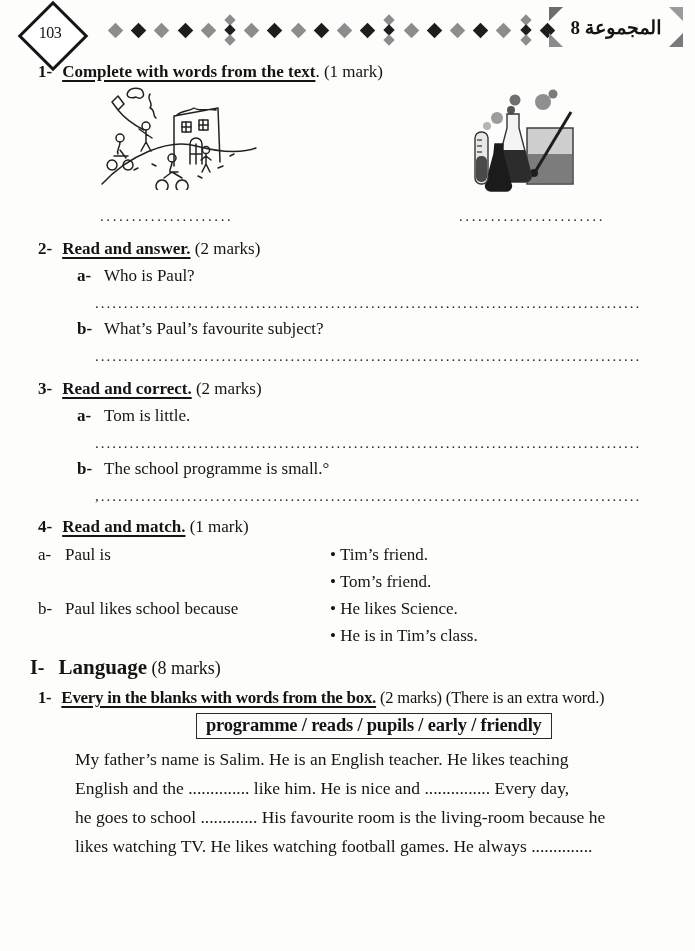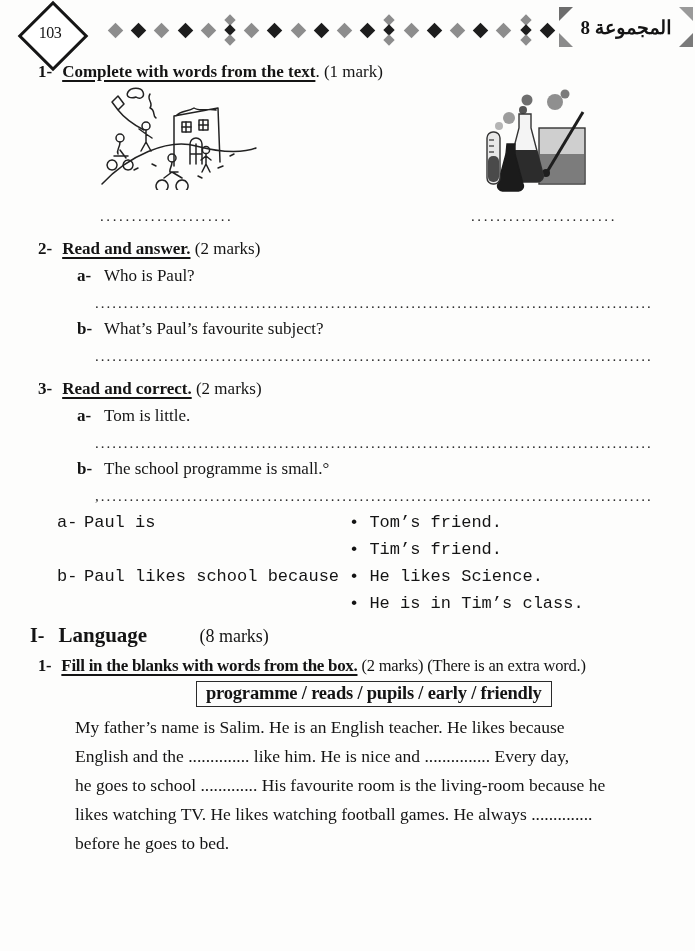--- a/index.html
+++ b/index.html
@@ -13,52 +13,52 @@
   .page-diamond .shape{position:absolute;left:4px;top:4px;width:44px;height:44px;
     transform:rotate(45deg);border:3.5px solid #161616;background:#fff;}
   .page-diamond .num{position:absolute;inset:0;display:flex;align-items:center;justify-content:center;
     font-size:16px;letter-spacing:-0.5px;}
   .diamond-row{position:absolute;left:110px;right:142px;top:12px;height:36px;
     display:flex;align-items:center;justify-content:space-between;}
   .dm{display:block;width:11px;height:11px;transform:rotate(45deg);}
   .dm.b{background:#1d1d1d;} .dm.g{background:#8d8d8d;}
   .cluster{display:flex;flex-direction:column;align-items:center;gap:2px;}
   .cluster .dm{width:8px;height:8px;}
-  .group-label-wrap{position:absolute;right:2px;top:7px;min-width:110px;height:40px;
+  .group-label-wrap{position:absolute;right:12px;top:7px;min-width:110px;height:40px;
     display:flex;align-items:center;justify-content:center;padding:0 12px;}
   .group-label-text{font-weight:bold;font-size:19px;direction:rtl;}
   .tri{position:absolute;width:0;height:0;border:7px solid transparent;}
   .tri.tl{left:0;top:0;border-top-color:#6d6d6d;border-left-color:#6d6d6d;}
   .tri.tr{right:0;top:0;border-top-color:#9a9a9a;border-right-color:#9a9a9a;}
   .tri.bl{left:0;bottom:0;border-bottom-color:#8b8b8b;border-left-color:#8b8b8b;}
   .tri.br{right:0;bottom:0;border-bottom-color:#7a7a7a;border-right-color:#7a7a7a;}
   
-  .content{padding:0 28px 0 38px;}
+  .content{padding:0 40px 0 38px;}
   .qline{margin-top:8px;line-height:22px;}
   .qnum{font-weight:bold;margin-right:10px;}
   .qtitle{font-weight:bold;text-decoration:underline;text-decoration-thickness:1.8px;text-underline-offset:3px;}
   .sub{margin-top:5px;margin-left:39px;line-height:22px;}
   .sublabel{display:inline-block;width:27px;font-weight:bold;}
   .sublabel.normal{font-weight:normal;}
   .dotline{margin:7px 14px 2px 57px;overflow:hidden;white-space:nowrap;max-height:19px;
     font-size:15px;letter-spacing:2px;color:#2a2a2a;line-height:19px;}
   
   .img-row{display:flex;justify-content:space-between;align-items:flex-start;
     padding:3px 72px 0 60px;height:122px;}
   .ans-row{display:flex;justify-content:space-between;padding:0 50px 0 62px;height:20px;}
   .dots{font-size:15px;letter-spacing:2.6px;color:#2a2a2a;white-space:nowrap;}
   
-  .match{display:grid;grid-template-columns:292px 1fr;margin-top:3px;margin-left:19px;font-family:Liberation Mono, monospace;}
+  .match{display:grid;grid-template-columns:292px 1fr;margin-top:3px;margin-left:0;}
   .mleft{line-height:27px;}
   .mright div{line-height:27px;}
   
   .langhead{margin-top:4px;line-height:28px;}
   .langnum{font-weight:bold;font-size:20px;margin-right:14px;}
   .langtitle{font-weight:bold;font-size:21px;}
-  .langmarks{font-size:18px;margin-left:48px;}
+  .langmarks{font-size:18px;}
   .langq1{margin-top:3px;line-height:24px;font-size:16.5px;letter-spacing:-0.2px;}
   .langq1 .qnum{font-size:16.5px;}
   .langq1 .qtitle{font-size:17px;letter-spacing:-0.3px;}
   .wordbox{display:inline-block;margin:3px 0 0 158px;border:1.6px solid #2a2a2a;
     padding:1px 9px 2px 9px;font-weight:bold;font-size:18.5px;letter-spacing:-0.2px;}
   .para{margin:6px 0 0 37px;font-size:17.5px;}
   .para div{line-height:29px;white-space:nowrap;}
   svg{display:block;}
 </style>
 </head>
@@ -191,52 +191,55 @@
   <div class="sub">
     <span class="sublabel">a-</span><span>Tom is little.</span>
   </div>
   <div class="dotline">........................................................................................................................</div>
   <div class="sub">
     <span class="sublabel">b-</span><span>The school programme is small.°</span>
   </div>
   <div class="dotline">,.......................................................................................................................</div>
 
   
+  <div class="qline" style="margin-top:10px;">
+    <span class="qnum">4-</span><span class="qtitle">Read and match.</span>
+    <span>(1 mark)</span>
+  </div>
   <div class="match">
     <div class="mleft">
       <span class="sublabel normal">a-</span><span>Paul is</span>
     </div>
     <div class="mright">
+      <div>• Tim’s friend.</div>
       <div>• Tom’s friend.</div>
-      <div>• Tim’s friend.</div>
     </div>
     <div class="mleft">
       <span class="sublabel normal">b-</span><span>Paul likes school because</span>
     </div>
     <div class="mright">
       <div>• He likes Science.</div>
       <div>• He is in Tim’s class.</div>
     </div>
   </div>
 
   
   <div class="langhead" style="margin-left:-8px;">
     <span class="langnum">I-</span><span class="langtitle">Language</span>
     <span class="langmarks">(8 marks)</span>
   </div>
 
   <div class="qline langq1">
-    <span class="qnum">1-</span><span class="qtitle">Fill in the blanks with words from the box.</span>
+    <span class="qnum">1-</span><span class="qtitle">Every in the blanks with words from the box.</span>
     <span>(2 marks)</span>
     <span>(There is an extra word.)</span>
   </div>
 
   <div class="wordbox">programme / reads / pupils / early / friendly</div>
 
   <div class="para">
-    <div>My father’s name is Salim. He is an English teacher. He likes because</div>
+    <div>My father’s name is Salim. He is an English teacher. He likes teaching</div>
     <div>English and the .............. like him. He is nice and ............... Every day,</div>
     <div>he goes to school ............. His favourite room is the living-room because he</div>
     <div>likes watching TV. He likes watching football games. He always ..............</div>
-    <div>before he goes to bed.</div>
   </div>
 
 </div>
 
 </body></html>

